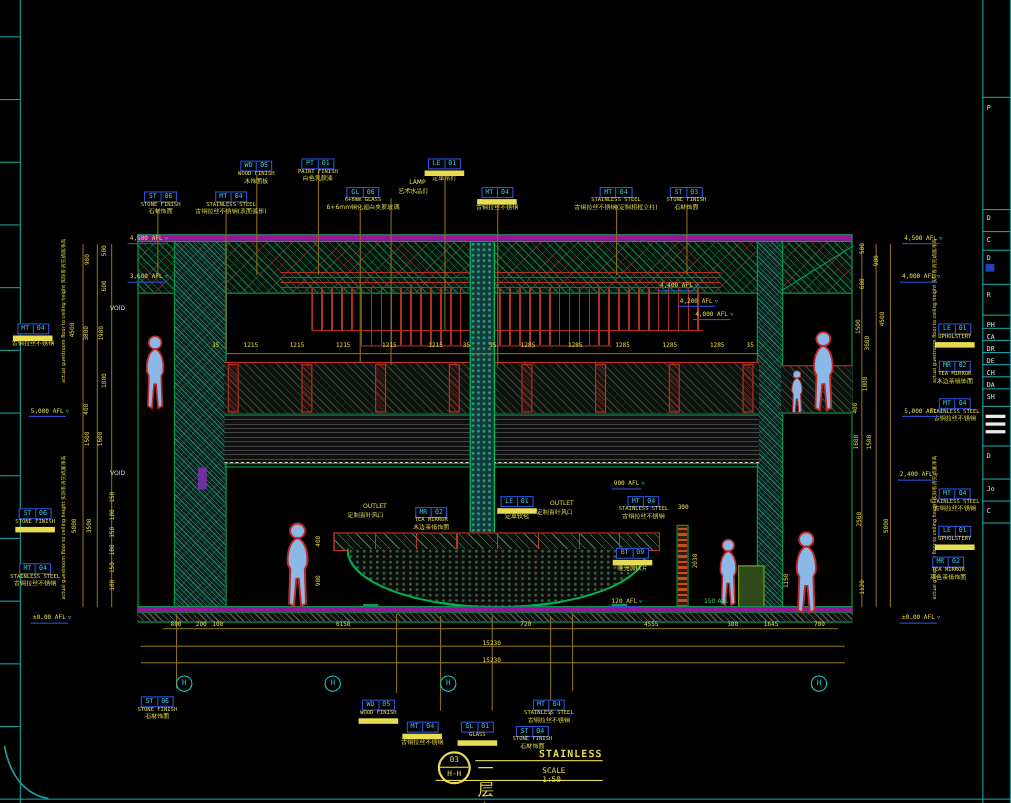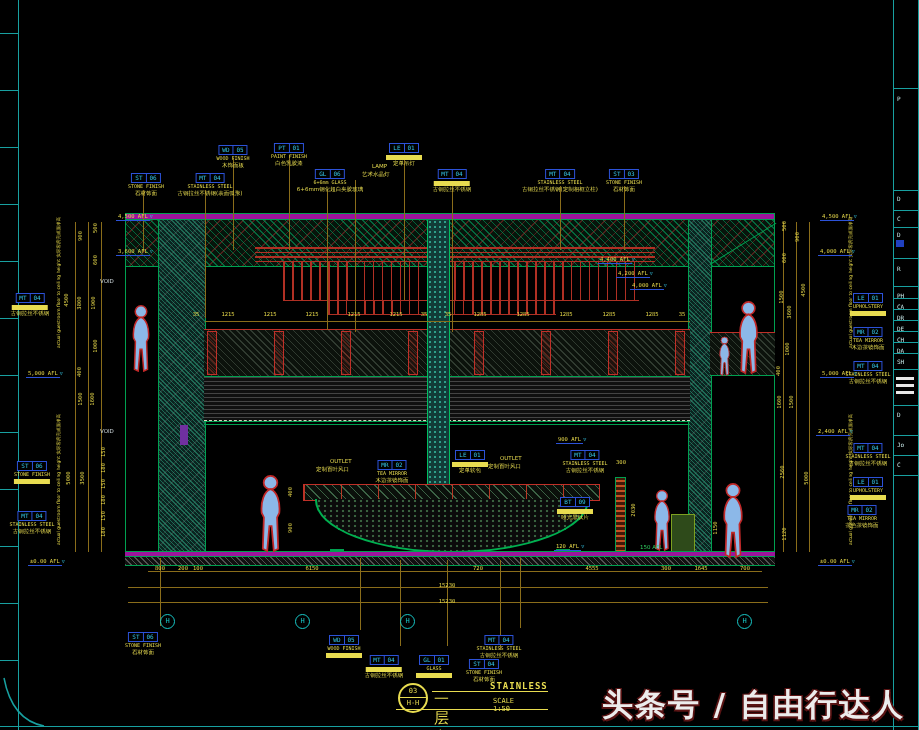--- a/index.html
+++ b/index.html
@@ -140,21 +140,20 @@
     <div class="t">03</div>
     <div class="b">H-H</div>
   </div>
   <div class="tcn" style="left:434px;top:690px;">一层立面图</div>
   <div class="ten" style="left:490px;top:681px;">STAINLESS</div>
   <div class="tsc" style="left:493px;top:697px;">SCALE 1:50</div>
   <div class="yline" style="left:432px;top:691px;width:116px;"></div>
   <div class="yline" style="left:396px;top:709px;width:152px;"></div>
 </div>
 
-<div id="watermark">头条号 / 自由行达人</div>
 
 <div class="lv" style="left: 233px; top: 158px; height: 92px;"></div>
     <div class="lv" style="left: 289px; top: 155px; height: 95px;"></div>
     <div class="lv" style="left: 143px; top: 190px; height: 62px;"></div>
     <div class="lv" style="left: 205px; top: 190px; height: 128px;"></div>
     <div class="lv" style="left: 327px; top: 190px; height: 140px;"></div>
     <div class="lv" style="left: 355px; top: 180px; height: 152px;"></div>
     <div class="lv" style="left: 404px; top: 160px; height: 140px;"></div>
     <div class="lv" style="left: 452px; top: 186px; height: 146px;"></div>
     <div class="lv" style="left: 560px; top: 186px; height: 64px;"></div>

